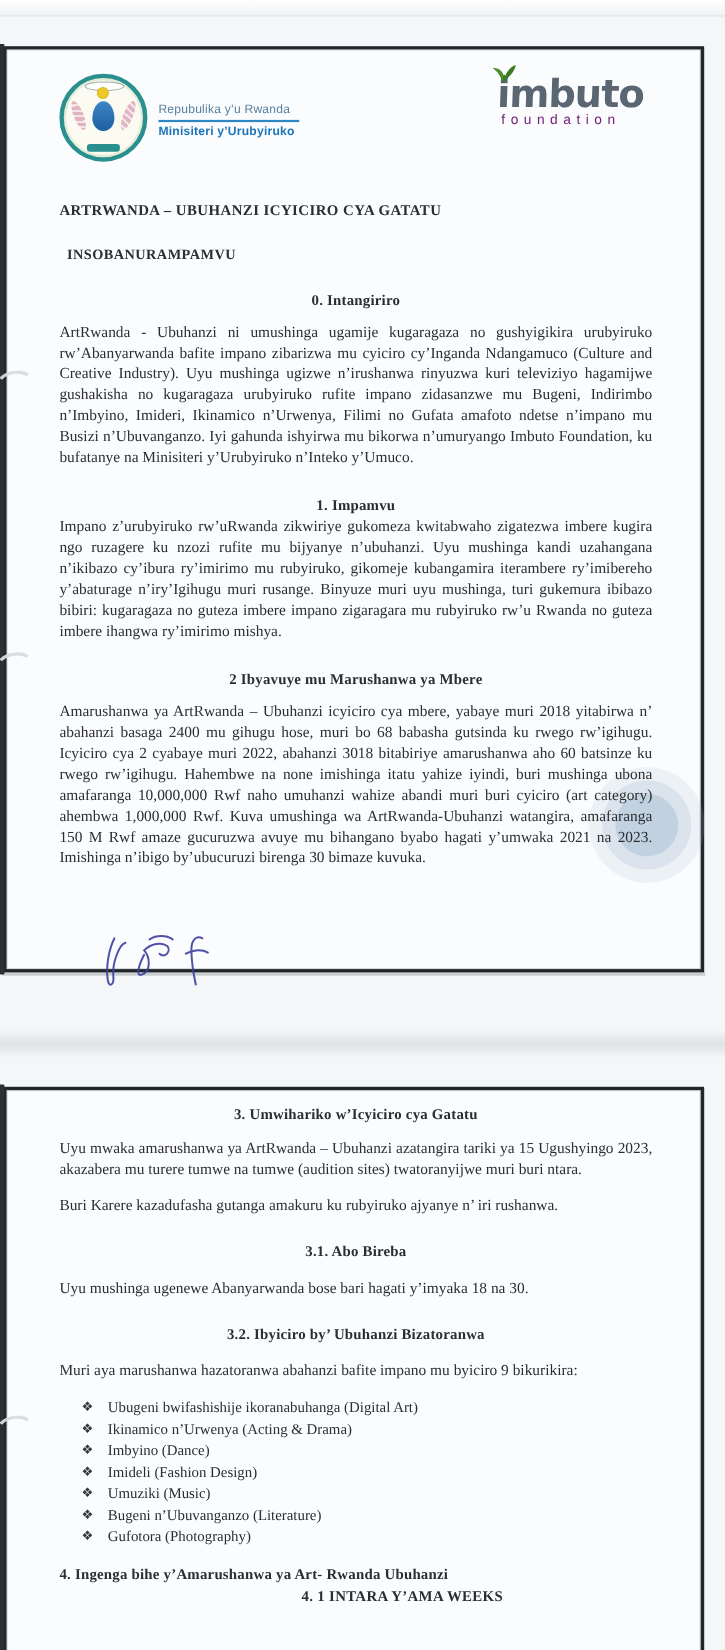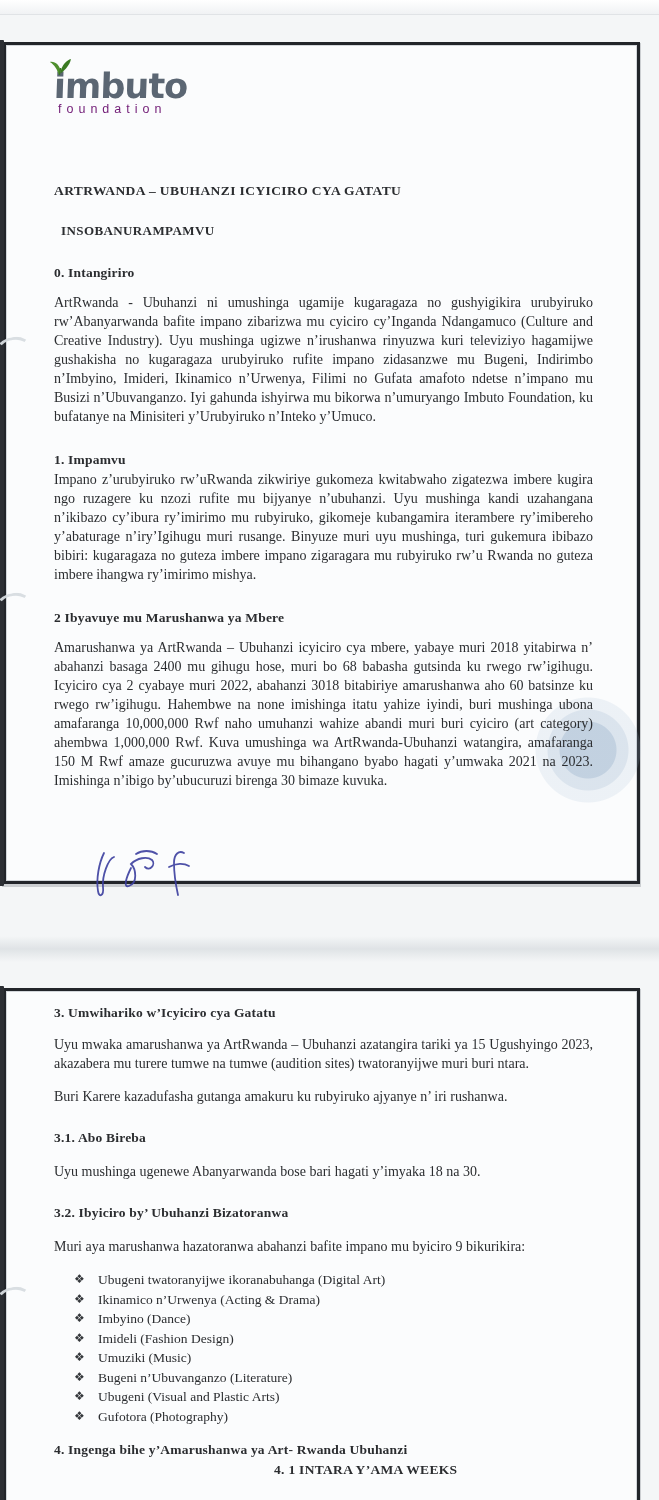--- a/index.html
+++ b/index.html
@@ -54,21 +54,21 @@
   .imbuto{margin-top:2px;margin-right:8px;text-align:left;font-family:"DejaVu Sans","Liberation Sans",sans-serif;}
   .imbuto .word{position:relative;font-size:35px;font-weight:bold;color:#5b6673;
     letter-spacing:-1px;line-height:1;display:inline-block;transform:skewX(-2deg);}
   .imbuto .leaf{position:absolute;left:-6px;top:-11px;}
   .imbuto .sub{font-family:"Liberation Sans","DejaVu Sans",sans-serif;font-size:12.5px;color:#701a75;
     letter-spacing:5px;margin-top:-2px;padding-left:4px;}
 
   
   .title{font-size:13.5px;font-weight:bold;letter-spacing:.4px;margin:30px 0 0 0;}
   .subtitle{font-size:13px;font-weight:bold;letter-spacing:.4px;margin:24px 0 0 7px;}
-  h3.sec{font-size:13.5px;font-weight:bold;margin:26px 0 0 0;letter-spacing:.2px;}
+  h3.sec{font-size:13.5px;font-weight:bold;margin:26px 0 0 0;letter-spacing:.2px;text-align:center;}
   p.body{font-size:14px;line-height:19px;text-align:justify;margin:12px 0 0 0;
     position:relative;z-index:2;}
   p.body.tight{margin-top:2px;}
   p.body.single{text-align:left;}
   .page2 h3.sec{margin-top:24px;}
   .page2 h3.sec:first-child{margin-top:2px;}
   .page2 p.body{margin-top:14px;}
   .page2 p.afterhead{margin-top:16px;}
 
   ul.cats{list-style:none;margin:14px 0 0 0;padding:0 0 0 44px;}
@@ -92,20 +92,35 @@
 </style>
 </head>
 <body>
 
 <div class="scan-top-band"></div>
 <div class="scan-gap-shadow"></div>
 
 <div class="page page1">
 
   <div class="hdr">
+    <div class="gov">
+      <div class="coa">
+        <span class="banner-t"></span>
+        <span class="sun"></span>
+        <span class="wreath-l"></span>
+        <span class="wreath-r"></span>
+        <span class="shield"></span>
+        <span class="banner-b"></span>
+      </div>
+      <div class="ministry">
+        <div class="l1">Repubulika y’u Rwanda</div>
+        <div class="rule"></div>
+        <div class="l2">Minisiteri y’Urubyiruko</div>
+      </div>
+    </div>
     <div class="imbuto">
       <div class="word">
         <svg class="leaf" width="24" height="18" viewBox="0 0 24 18">
           <path d="M10,16 C8,9 3,5 1,4 C6,3 11,7 12,13 Z" fill="#4e8f2d"></path>
           <path d="M12,14 C13,7 18,2 22,1 C21,7 17,11 13,15 Z" fill="#3a7a22"></path>
           <path d="M11,17 L12,10" stroke="#3a7a22" stroke-width="1.4" fill="none"></path>
         </svg>
         <span>imbuto</span>
       </div>
       <div class="sub">foundation</div>
@@ -145,27 +160,26 @@
   <p class="body">Uyu mwaka amarushanwa ya ArtRwanda – Ubuhanzi azatangira tariki ya 15 Ugushyingo 2023, akazabera mu turere tumwe na tumwe (audition sites) twatoranyijwe muri buri ntara.</p>
   <p class="body tight single">Buri Karere kazadufasha gutanga amakuru ku rubyiruko ajyanye n’ iri rushanwa.</p>
 
   <h3 class="sec">3.1. Abo Bireba</h3>
   <p class="body afterhead single">Uyu mushinga ugenewe Abanyarwanda bose bari hagati y’imyaka 18 na 30.</p>
 
   <h3 class="sec">3.2. Ibyiciro by’ Ubuhanzi Bizatoranwa</h3>
   <p class="body afterhead single">Muri aya marushanwa hazatoranwa abahanzi bafite impano mu byiciro 9 bikurikira:</p>
 
   <ul class="cats">
-    <li>Ubugeni twatoranyijwe ikoranabuhanga (Digital Art)</li>
+    <li>Ubugeni bwifashishije ikoranabuhanga (Digital Art)</li>
     <li>Ikinamico n’Urwenya (Acting &amp; Drama)</li>
     <li>Imbyino (Dance)</li>
     <li>Imideli (Fashion Design)</li>
     <li>Umuziki (Music)</li>
     <li>Bugeni n’Ubuvanganzo (Literature)</li>
-    <li>Ubugeni (Visual and Plastic Arts)</li>
     <li>Gufotora (Photography)</li>
   </ul>
 
   <h3 class="sec4" style="margin-top:16px;">4. Ingenga bihe y’Amarushanwa ya Art- Rwanda Ubuhanzi</h3>
   <div class="cutoff">4. 1 INTARA Y’AMA WEEKS</div>
 
   <div class="curl c3"></div>
 </div>
 
 </body></html>

